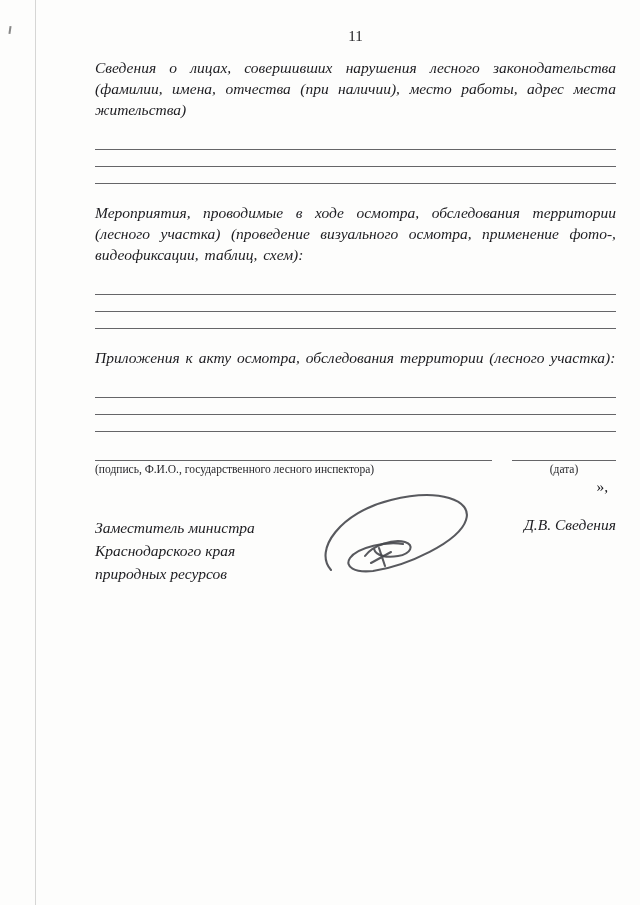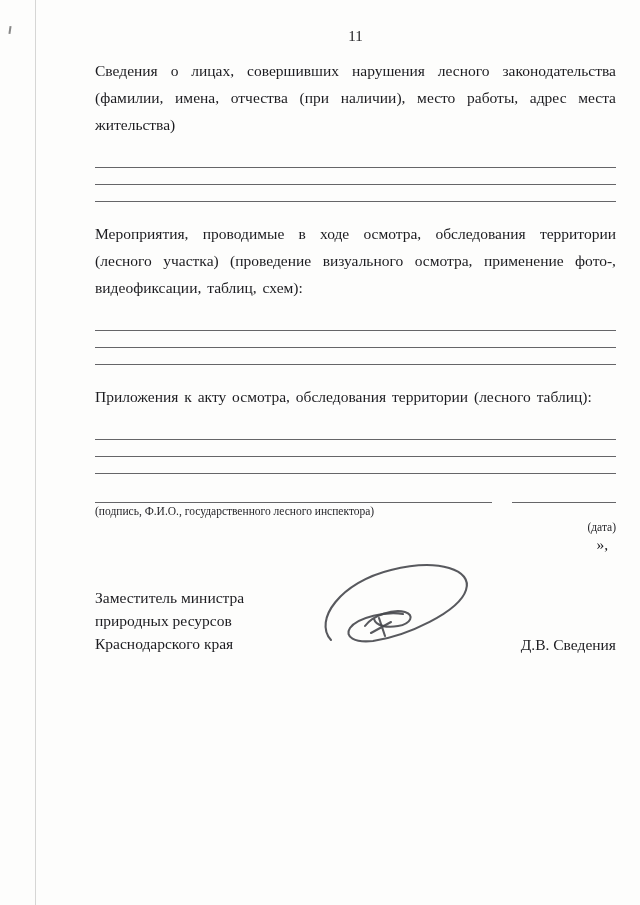--- a/index.html
+++ b/index.html
@@ -36,24 +36,25 @@
     background: rgba(40,40,40,0.55);
     transform: rotate(8deg);
   }
   .page-number {
     text-align: center;
     font-size: 15px;
     margin-bottom: 12px;
   }
   .para {
     font-size: 15.5px;
-    line-height: 27px;
+    line-height: 21px;
     text-align: justify;
     margin: 0 0 13px 0;
     word-spacing: 2px;
+    font-style: italic;
   }
   .para.gap-top { margin-top: 4px; }
   .lines-group { margin: 0 0 18px 0; }
   .blank-line {
     height: 16px;
     border-bottom: 1px solid rgba(50,50,55,0.75);
   }
   .sig-row {
     display: flex;
     gap: 20px;
@@ -64,33 +65,33 @@
   .sig-line {
     height: 10px;
     border-bottom: 1px solid rgba(50,50,55,0.75);
   }
   .sig-caption {
     font-size: 11.5px;
     line-height: 14px;
     padding-top: 1px;
     color: #26262a;
   }
-  .sig-caption.center { text-align: right; margin-top: 16px; }
+  .sig-caption.center { text-align: center; }
   .closing-quote {
     text-align: right;
     font-size: 15.5px;
     padding-right: 8px;
     margin-top: 2px;
   }
   .official-row {
     position: relative;
     display: flex;
     justify-content: space-between;
-    align-items: flex-end;
-    margin-top: 32px;
+    margin-top: 20px;
+    font-style: italic;
   }
   .official-title {
     font-size: 15.5px;
     line-height: 23px;
   }
   .official-name {
     font-size: 15.5px;
     padding-bottom: 1px;
   }
   .signature-svg {
@@ -127,21 +128,21 @@
   </div>
 
   <p class="para gap-top">Мероприятия, проводимые в ходе осмотра, обследования территории (лесного участка) (проведение визуального осмотра, применение фото-, видеофиксации, таблиц, схем):</p>
 
   <div class="lines-group">
     <div class="blank-line"></div>
     <div class="blank-line"></div>
     <div class="blank-line"></div>
   </div>
 
-  <p class="para gap-top">Приложения к акту осмотра, обследования территории (лесного таблиц):</p>
+  <p class="para gap-top">Приложения к акту осмотра, обследования территории (лесного участка):</p>
 
   <div class="lines-group">
     <div class="blank-line"></div>
     <div class="blank-line"></div>
     <div class="blank-line"></div>
   </div>
 
 
   <div class="sig-row">
     <div class="sig-col-left">
@@ -152,22 +153,22 @@
       <div class="sig-line"></div>
       <div class="sig-caption center">(дата)</div>
     </div>
   </div>
 
   <div class="closing-quote">»,</div>
 
   <div class="official-row">
     <div class="official-title">
       <div>Заместитель министра</div>
+      <div>Краснодарского края</div>
       <div>природных ресурсов</div>
-      <div>Краснодарского края</div>
     </div>
     <svg class="signature-svg" viewBox="0 0 170 104" aria-hidden="true">
       <path d="M18,82 C0,62 28,24 78,12 C126,0 160,12 153,32 C146,54 94,78 60,83 C42,85 31,79 37,70 C45,59 74,53 90,56"></path>
       <path d="M52,68 C60,57 80,51 92,54 C102,57 98,66 85,68 C74,70 63,68 61,61"></path>
       <path d="M58,75 L78,64 M66,60 L72,78"></path>
     </svg>
     <div class="official-name">Д.В. Сведения</div>
   </div>
 </div>
 

